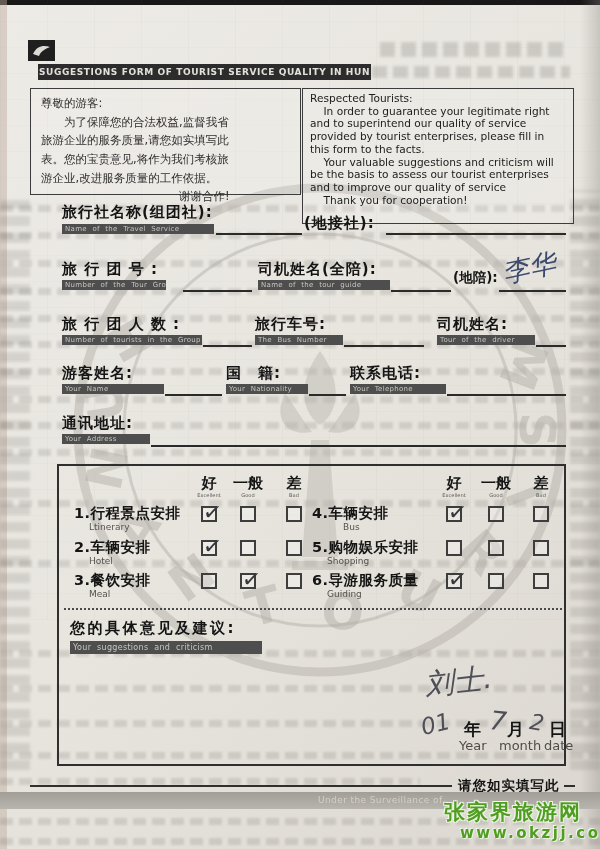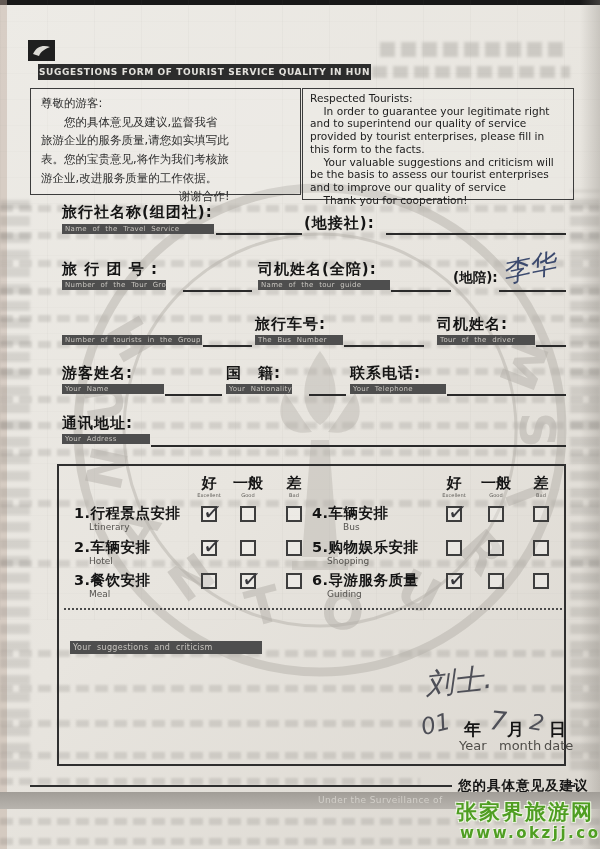--- a/index.html
+++ b/index.html
@@ -24,21 +24,21 @@
                      repeating-linear-gradient(0deg,rgba(120,116,110,.05) 0 1px,transparent 1px 26px); }
   
   .logo-box { left:28px; top:40px; width:27px; height:21px; background:#1f1f1f; }
   .page-title { left:59px; top:34px; font-size:22px; font-weight:bold; color:#0f0f0f; letter-spacing:1.5px; white-space:nowrap; }
   .title-bar { left:38px; top:64px; width:333px; height:16px; background:#2c2c2c; color:#e3e1dc;
                font-size:9px; font-weight:bold; letter-spacing:.6px; text-align:center; line-height:16px; white-space:nowrap; }
   
   .notice { border:1px solid #3c3c3c; background:rgba(255,255,255,.12); }
   .notice-cn { left:30px; top:88px; width:271px; height:107px; padding:5px 10px;
                font-size:11.5px; line-height:1.62; color:#2e2e2e; white-space:pre-wrap; font-weight:500; }
-  .notice-en { left:302px; top:88px; width:272px; height:112px; padding:3px 7px;
+  .notice-en { left:302px; top:88px; width:272px; height:136px; padding:3px 7px;
                font-size:10.6px; line-height:1.2; color:#1c1c1c; white-space:pre-wrap; }
   
   .flabel { position:absolute; font-size:15px; font-weight:bold; color:#151515; letter-spacing:1px; white-space:nowrap; }
   .flabel-sm { position:absolute; font-size:13.5px; font-weight:bold; color:#151515; white-space:nowrap; }
   .subbar { position:absolute; background:#4e4e4e; color:#c9c6c0; font-size:7px; line-height:10px;
             padding:0 3px; white-space:nowrap; overflow:hidden; word-spacing:3px; letter-spacing:.3px; }
   .uline { position:absolute; border-bottom:2px solid #2a2a2a; }
   
   .big-box { left:57px; top:464px; width:509px; height:302px; border:2px solid #2f2f2f; }
   .rhead { position:absolute; font-size:15px; font-weight:bold; color:#141414; text-align:center; width:34px; margin-left:-17px; }
@@ -52,21 +52,21 @@
   .hand { position:absolute; font-style:italic; color:#4e4f57; white-space:nowrap; }
   .hand-blue { position:absolute; font-style:italic; color:#3c4a6e; white-space:nowrap; }
   .date-cn { position:absolute; font-size:17px; font-weight:bold; color:#141414; }
   .date-en { position:absolute; font-size:13px; color:#4f4d49; }
   
   .rule { position:absolute; border-top:2px solid #2f2f2f; }
   .producer { position:absolute; font-size:13.5px; font-weight:bold; color:#141414; letter-spacing:1px; white-space:nowrap; }
   .band { left:0; top:792px; width:600px; height:17px;
           background:linear-gradient(180deg,#a19d97 0%,#b8b4ae 100%); }
   .band-text { position:absolute; left:318px; top:795px; font-size:9px; color:#d2cfc9; letter-spacing:.4px; white-space:nowrap; }
-  .wm-site { position:absolute; left:456px; top:798px; font-size:21px; font-weight:bold; letter-spacing:2px; white-space:nowrap;
+  .wm-site { position:absolute; left:444px; top:798px; font-size:21px; font-weight:bold; letter-spacing:2px; white-space:nowrap;
              text-shadow:1px 1px 0 #e9f2de,-1px -1px 0 #f2f7ea,1px -1px 0 #e9f2de,-1px 1px 0 #e9f2de; }
   .wm-url { position:absolute; left:460px; top:824px; font-size:15px; font-weight:bold; letter-spacing:2.5px; white-space:nowrap;
             text-shadow:1px 1px 0 #e9f2de,-1px -1px 0 #f2f7ea; }
   .stamp-svg { position:absolute; left:55px; top:165px; width:530px; height:530px; pointer-events:none; }
 </style>
 </head>
 <body>
 
 <div class="page">
 
@@ -127,21 +127,21 @@
   </svg>
 
   <div class="abs logo-box">
     <svg width="27" height="21" viewBox="0 0 27 21">
         <path d="M5 14 C9 6 15 5 22 7 C17 9 13 11 11 16 Z" fill="#dddbd6"></path>
       </svg>
   </div>
   <div class="abs title-bar">SUGGESTIONS FORM OF TOURIST SERVICE QUALITY IN HUN</div>
 
   <div class="abs notice notice-cn">尊敬的游客:
-　　您的具体意见及建议,监督我省
+　　为了保障您的合法权益,监督我省
 旅游企业的服务质量,请您如实填写此
 表。您的宝贵意见,将作为我们考核旅
 游企业,改进服务质量的工作依据。
 　　　　　　　　　　　　谢谢合作!</div>
   <div class="abs notice notice-en">Respected Tourists:
     In order to guarantee your legitimate right and to superintend our quality of service provided by tourist enterprises, please fill in this form to the facts.
     Your valuable suggestions and criticism will be the basis to assess our tourist enterprises and to improve our quality of service
     Thank you for cooperation!</div>
 
   <div class="flabel" style="left:62px;top:203px">旅行社名称(组团社):</div>
@@ -153,34 +153,35 @@
   <div class="flabel" style="left:62px;top:260px">旅 行 团 号 :</div>
   <div class="subbar" style="left:62px;top:280px;width:104px">Number of the Tour Group</div>
   <div class="uline" style="left:183px;top:262px;width:69px;height:30px"></div>
   <div class="flabel" style="left:258px;top:260px">司机姓名(全陪):</div>
   <div class="subbar" style="left:258px;top:280px;width:132px">Name of the tour guide</div>
   <div class="uline" style="left:391px;top:262px;width:60px;height:30px"></div>
   <div class="flabel-sm" style="left:453px;top:269px">(地陪):</div>
   <div class="uline" style="left:499px;top:262px;width:67px;height:30px"></div>
   <div class="hand-blue" style="left:502px;top:250px;font-size:27px;transform:rotate(-12deg)">李华</div>
 
+  <div class="flabel" style="left:62px;top:315px">旅 行 团 人 数 :</div>
   <div class="subbar" style="left:62px;top:335px;width:140px">Number of tourists in the Group</div>
   <div class="uline" style="left:203px;top:317px;width:49px;height:30px"></div>
   <div class="flabel" style="left:255px;top:315px">旅行车号:</div>
   <div class="subbar" style="left:255px;top:335px;width:88px">The Bus Number</div>
   <div class="uline" style="left:344px;top:317px;width:80px;height:30px"></div>
   <div class="flabel" style="left:437px;top:315px">司机姓名:</div>
   <div class="subbar" style="left:437px;top:335px;width:98px">Tour of the driver</div>
   <div class="uline" style="left:536px;top:317px;width:30px;height:30px"></div>
 
   <div class="flabel" style="left:62px;top:364px">游客姓名:</div>
   <div class="subbar" style="left:62px;top:384px;width:102px">Your Name</div>
   <div class="uline" style="left:165px;top:366px;width:57px;height:30px"></div>
   <div class="flabel" style="left:226px;top:364px">国　籍:</div>
-  <div class="subbar" style="left:226px;top:384px;width:66px">Your Nationality</div>
+  <div class="subbar" style="left:226px;top:384px;width:82px">Your Nationality</div>
   <div class="uline" style="left:309px;top:366px;width:37px;height:30px"></div>
   <div class="flabel" style="left:350px;top:364px">联系电话:</div>
   <div class="subbar" style="left:350px;top:384px;width:96px">Your Telephone</div>
   <div class="uline" style="left:447px;top:366px;width:119px;height:30px"></div>
 
   <div class="flabel" style="left:62px;top:414px">通讯地址:</div>
   <div class="subbar" style="left:62px;top:434px;width:88px">Your Address</div>
   <div class="uline" style="left:151px;top:416px;width:415px;height:31px"></div>
 
   <div class="abs big-box">
@@ -230,35 +231,36 @@
     <span class="cb" style="left:474px;top:74px"></span>
 
     <div class="rlabel" style="left:253px;top:105px"><span>6.</span><span>导游服务质量</span></div>
     <div class="rsub" style="left:268px;top:123px">Guiding</div>
     <span class="cb checked" style="left:387px;top:107px"></span>
     <span class="cb" style="left:429px;top:107px"></span>
     <span class="cb" style="left:474px;top:107px"></span>
 
     <div class="dotted-div" style="left:5px;top:142px;width:498px"></div>
 
+    <div class="sug-label" style="left:11px;top:153px">您的具体意见及建议:</div>
     <div class="subbar" style="left:11px;top:175px;width:192px;height:13px;font-size:8px;line-height:13px">Your suggestions and criticism</div>
 
     <div class="hand" style="left:366px;top:196px;font-size:29px;transform:rotate(-6deg)">刘士.</div>
     <div class="hand" style="left:362px;top:245px;font-size:23px;transform:rotate(-14deg)">01</div>
     <div class="date-cn" style="left:405px;top:252px">年</div>
     <div class="hand" style="left:431px;top:240px;font-size:26px;transform:rotate(6deg)">7</div>
     <div class="date-cn" style="left:448px;top:252px">月</div>
     <div class="hand" style="left:471px;top:244px;font-size:22px;transform:rotate(10deg)">2</div>
     <div class="date-cn" style="left:490px;top:252px">日</div>
     <div class="date-en" style="left:400px;top:272px">Year</div>
     <div class="date-en" style="left:440px;top:272px">month</div>
     <div class="date-en" style="left:485px;top:272px">date</div>
   </div>
 
   <div class="rule" style="left:30px;top:785px;width:422px"></div>
-  <div class="producer" style="left:458px;top:777px">您的具体意见及建议</div>
+  <div class="producer" style="left:458px;top:777px">请您如实填写此</div>
   <div class="rule" style="left:564px;top:785px;width:11px"></div>
   <div class="abs band"></div>
   <div class="band-text">Under the Surveillance of</div>
   <div class="wm-site" style="color:#4f9e22">张家界旅游网</div>
   <div class="wm-url" style="color:#4f9e22">www.okzjj.com</div>
 
 </div>
 
 </body></html>

